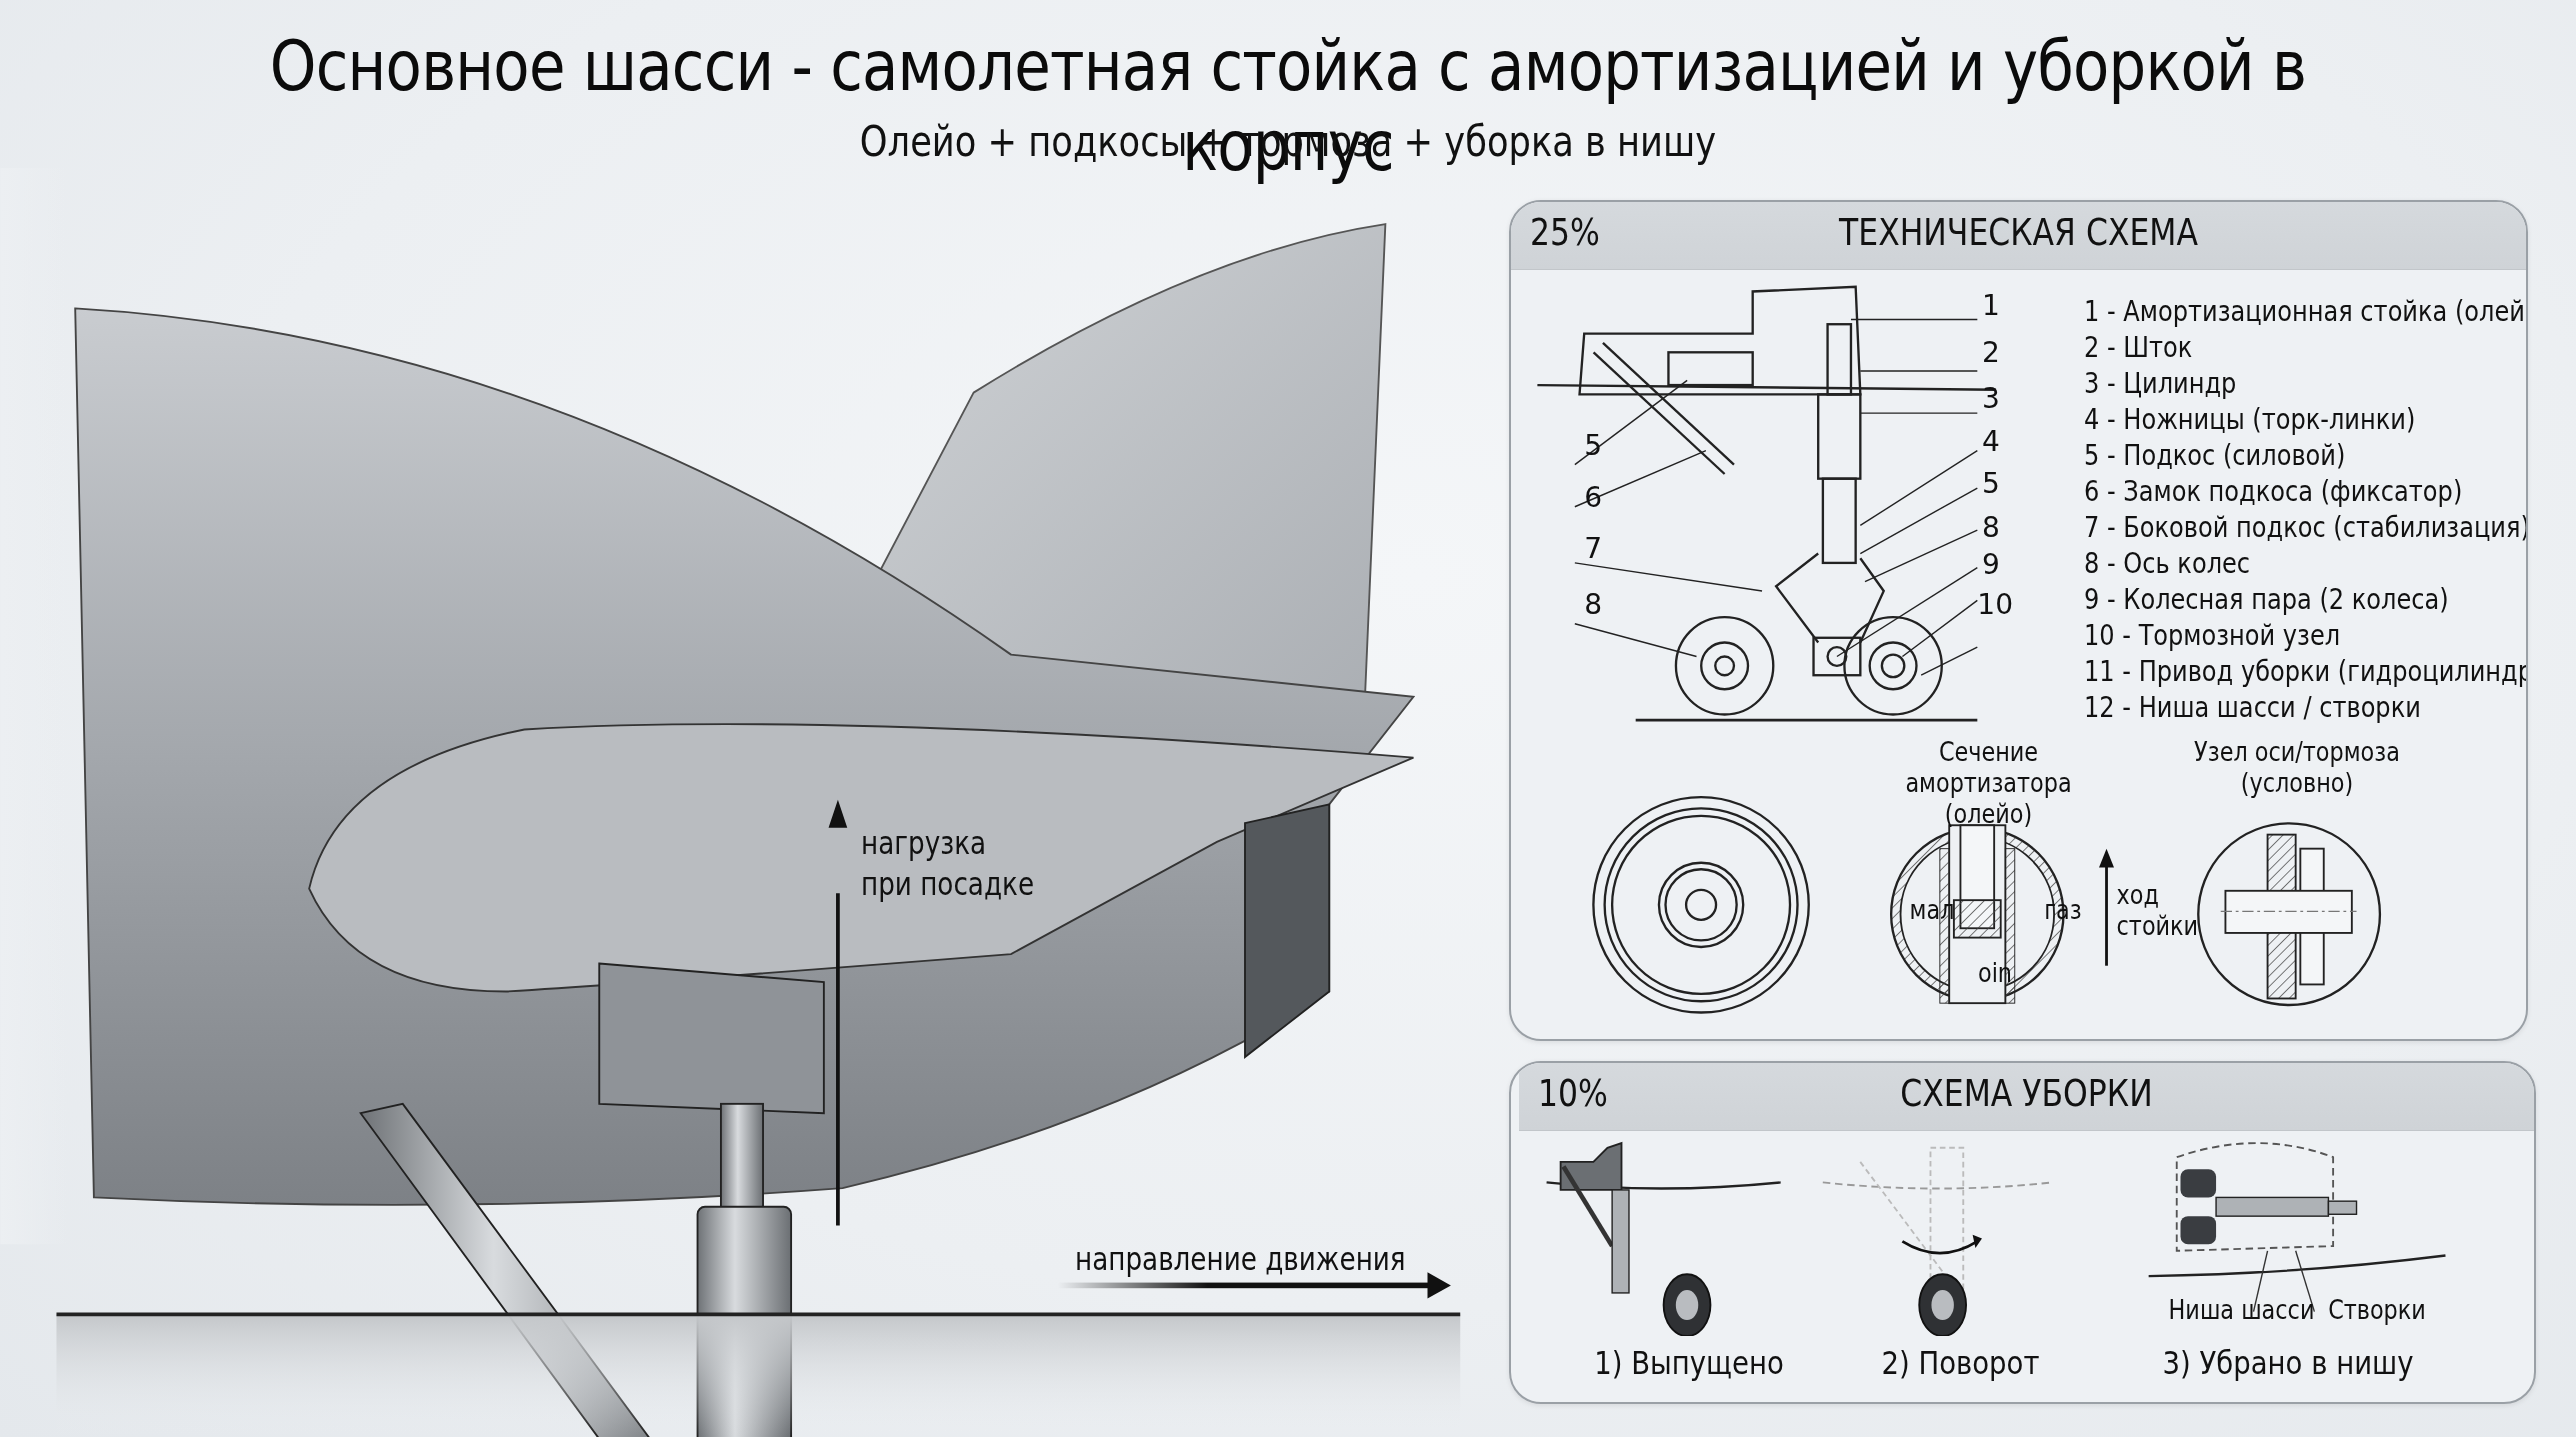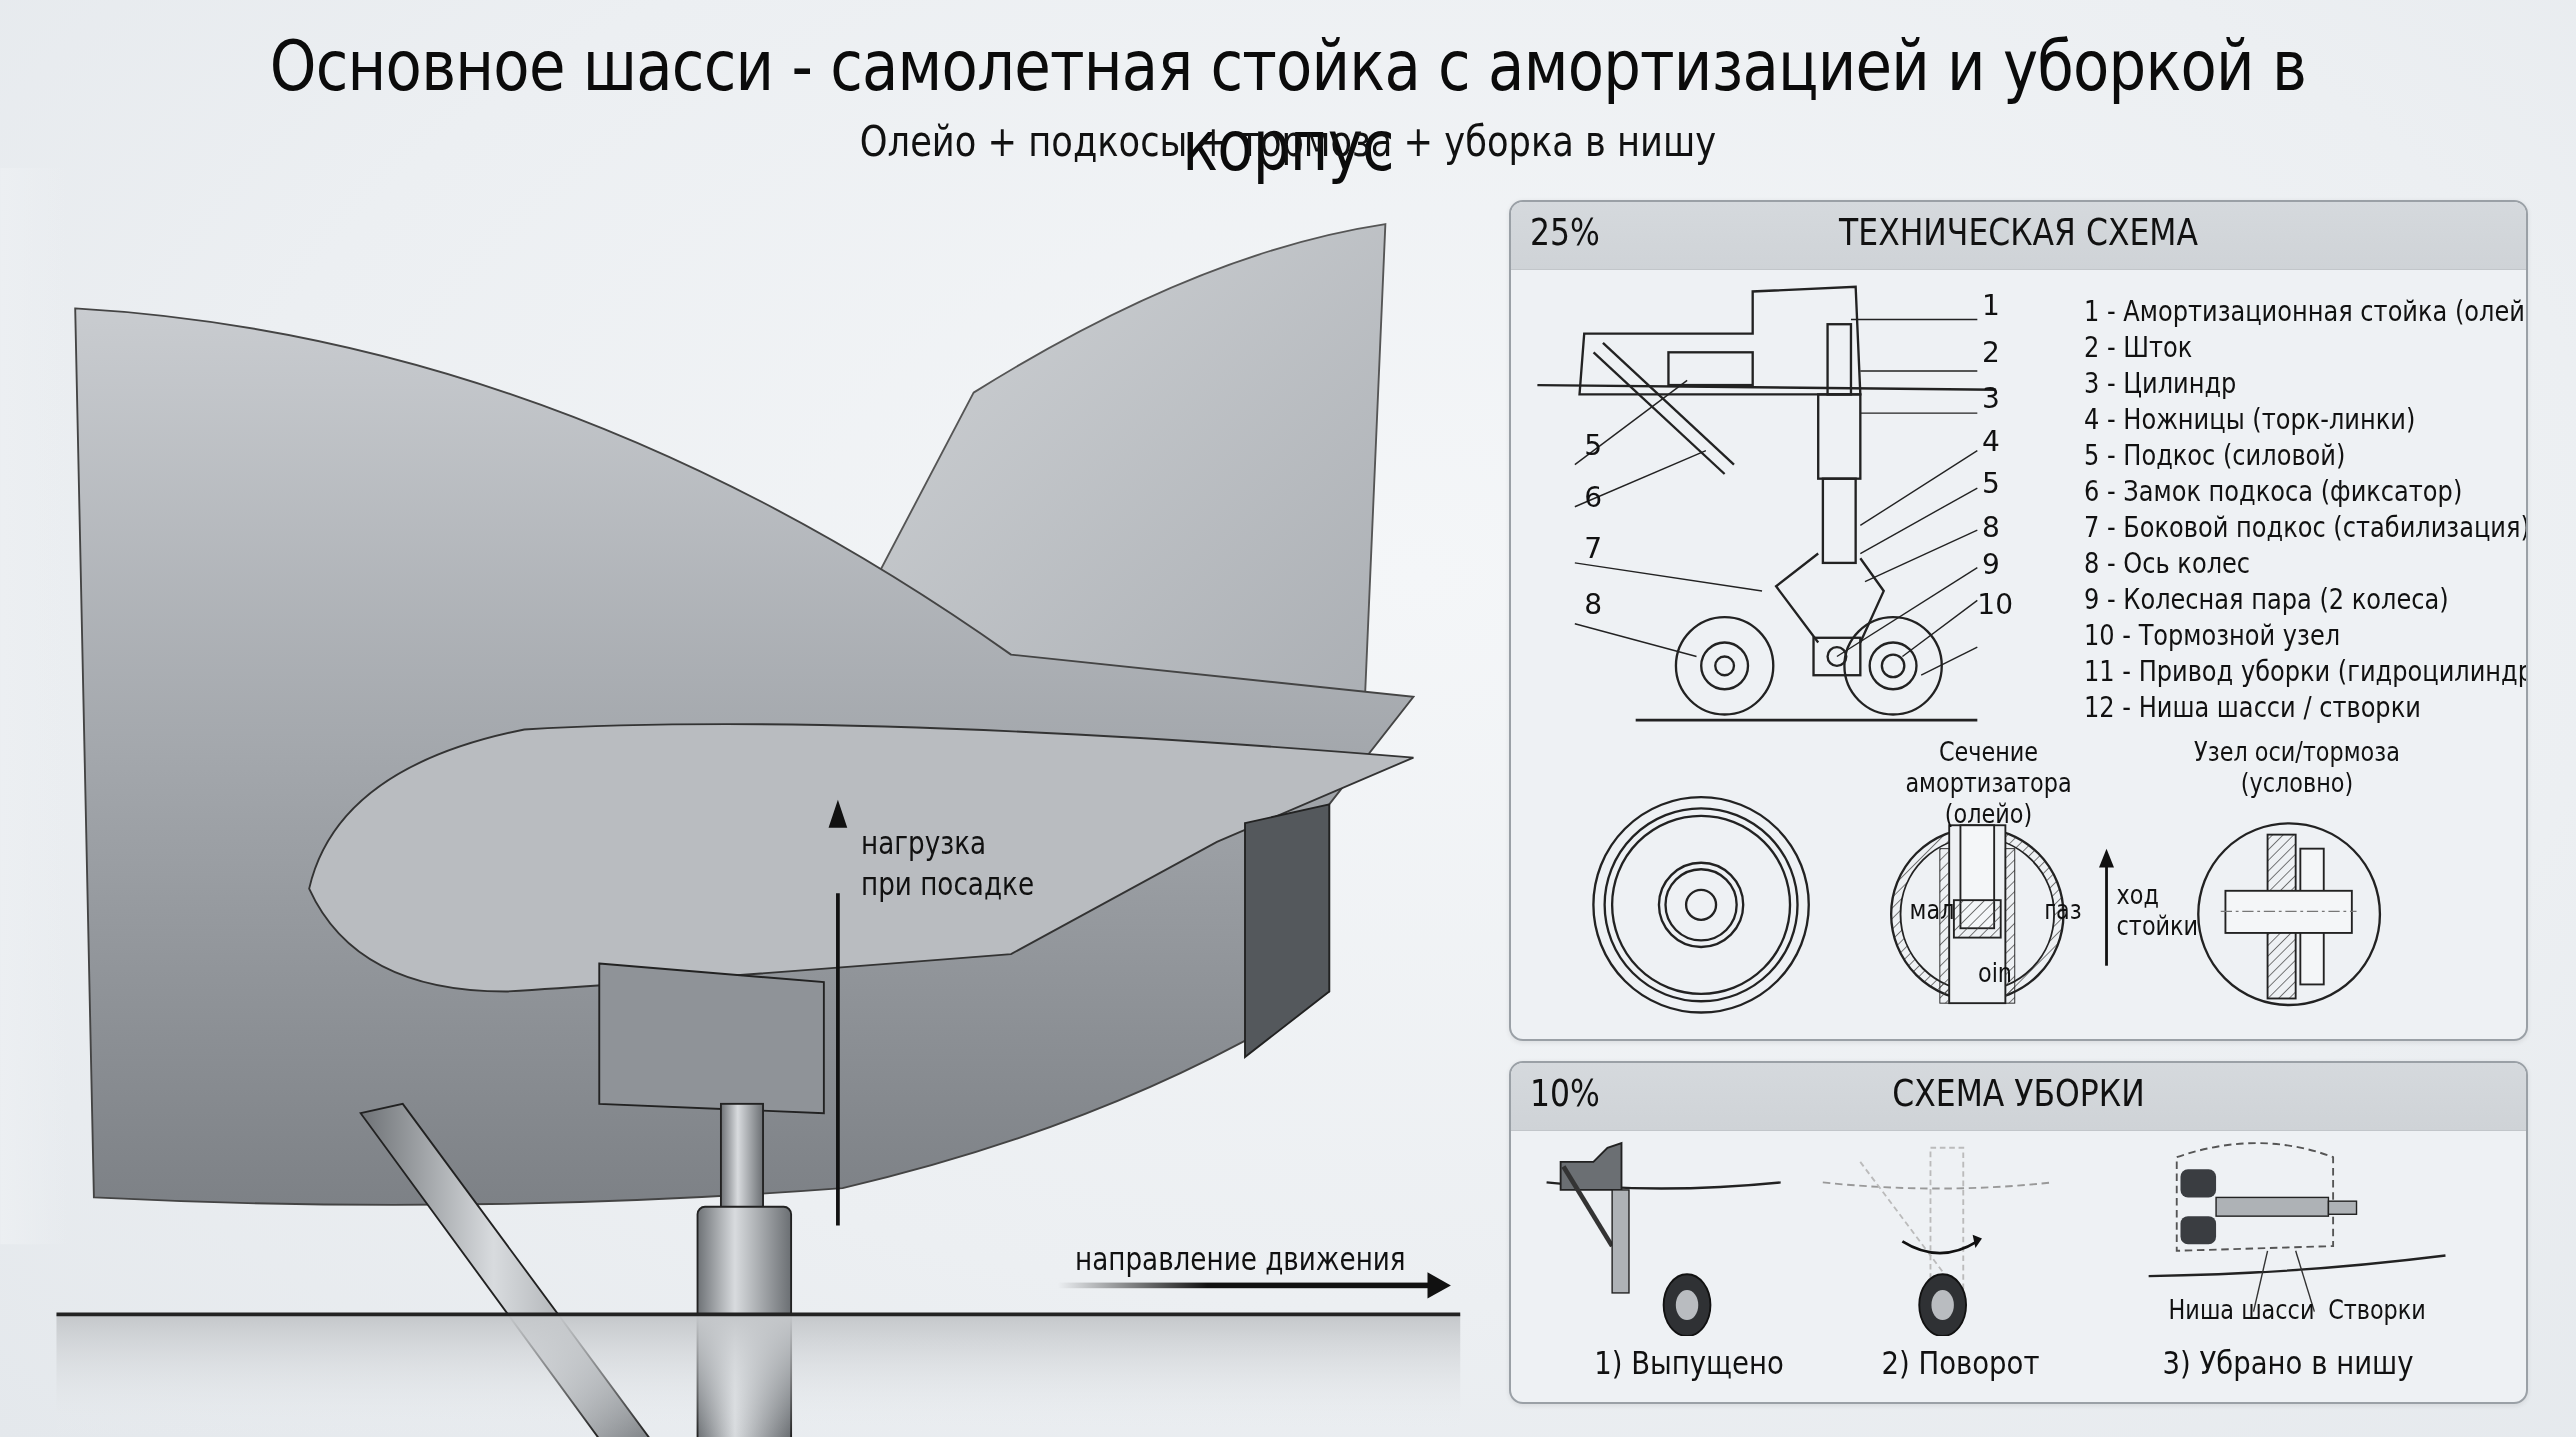--- a/index.html
+++ b/index.html
@@ -17,21 +17,21 @@
     position:absolute; left:0; width:2576px; top:116px; text-align:center;
     font-size:43px; transform:scaleX(0.82); transform-origin:center;
     font-family:"DejaVu Sans", sans-serif; color:#111;
   }
   .scene { position:absolute; left:0; top:168px; width:1498px; height:1269px;text-decoration:underline; }
   .label {
     position:absolute; font-family:"DejaVu Sans", sans-serif; color:#111;
     transform:scaleX(0.82); transform-origin:left top;
   }
   .panel {
-    position:absolute; border:2.8px solid #9aa0a6; border-radius:14px; background:#eef1f4;
+    position:absolute; border:2.8px solid #9aa0a6; border-radius:32px; background:#eef1f4;
     overflow:hidden; box-shadow: 0 1.9px 5.6px rgba(0,0,0,0.08);
   }
   .panel-head {
     height:67px; background:linear-gradient(#d5d9dd,#cfd3d7); position:relative;
     border-bottom:0.9px solid #c2c6ca;
   }
   .panel-pct {
     position:absolute; left:19px; top:9.4px; font-size:37px; font-family:"DejaVu Sans", sans-serif;
     transform:scaleX(0.85); transform-origin:left top;
   }
@@ -270,21 +270,21 @@
   <div class="small-label" style="left:599px; top:678px; width:94px; text-align:left;">
     <div>ход</div>
     <div>стойки</div>
   </div>
   <div class="small-label" style="left:655px; top:535px; width:262px;">
     <div>Узел оси/тормоза</div>
     <div>(условно)</div>
   </div>
 </div>
 
-<div class="panel" style="left:1509px; top:1061px; width:1015px; height:339px;">
+<div class="panel" style="left:1509px; top:1061px; width:1015px; height:339px;padding-left:8px;">
   <div class="panel-head">
     <div class="panel-pct">10%</div>
     <div class="panel-title">СХЕМА УБОРКИ</div>
   </div>
 
   <svg style="position:absolute; left:0; top:67px;" width="1015" height="206" viewBox="1612 1206 1084 220">
 
     <g>
       <path d="M1650 1262 Q1770 1275 1900 1262" fill="none" stroke="#222" stroke-width="2.5"></path>
       <path d="M1665 1240 L1700 1240 L1715 1225 L1730 1220 L1730 1270 L1665 1270 Z" fill="#6b6f73" stroke="#222" stroke-width="2"></path>

